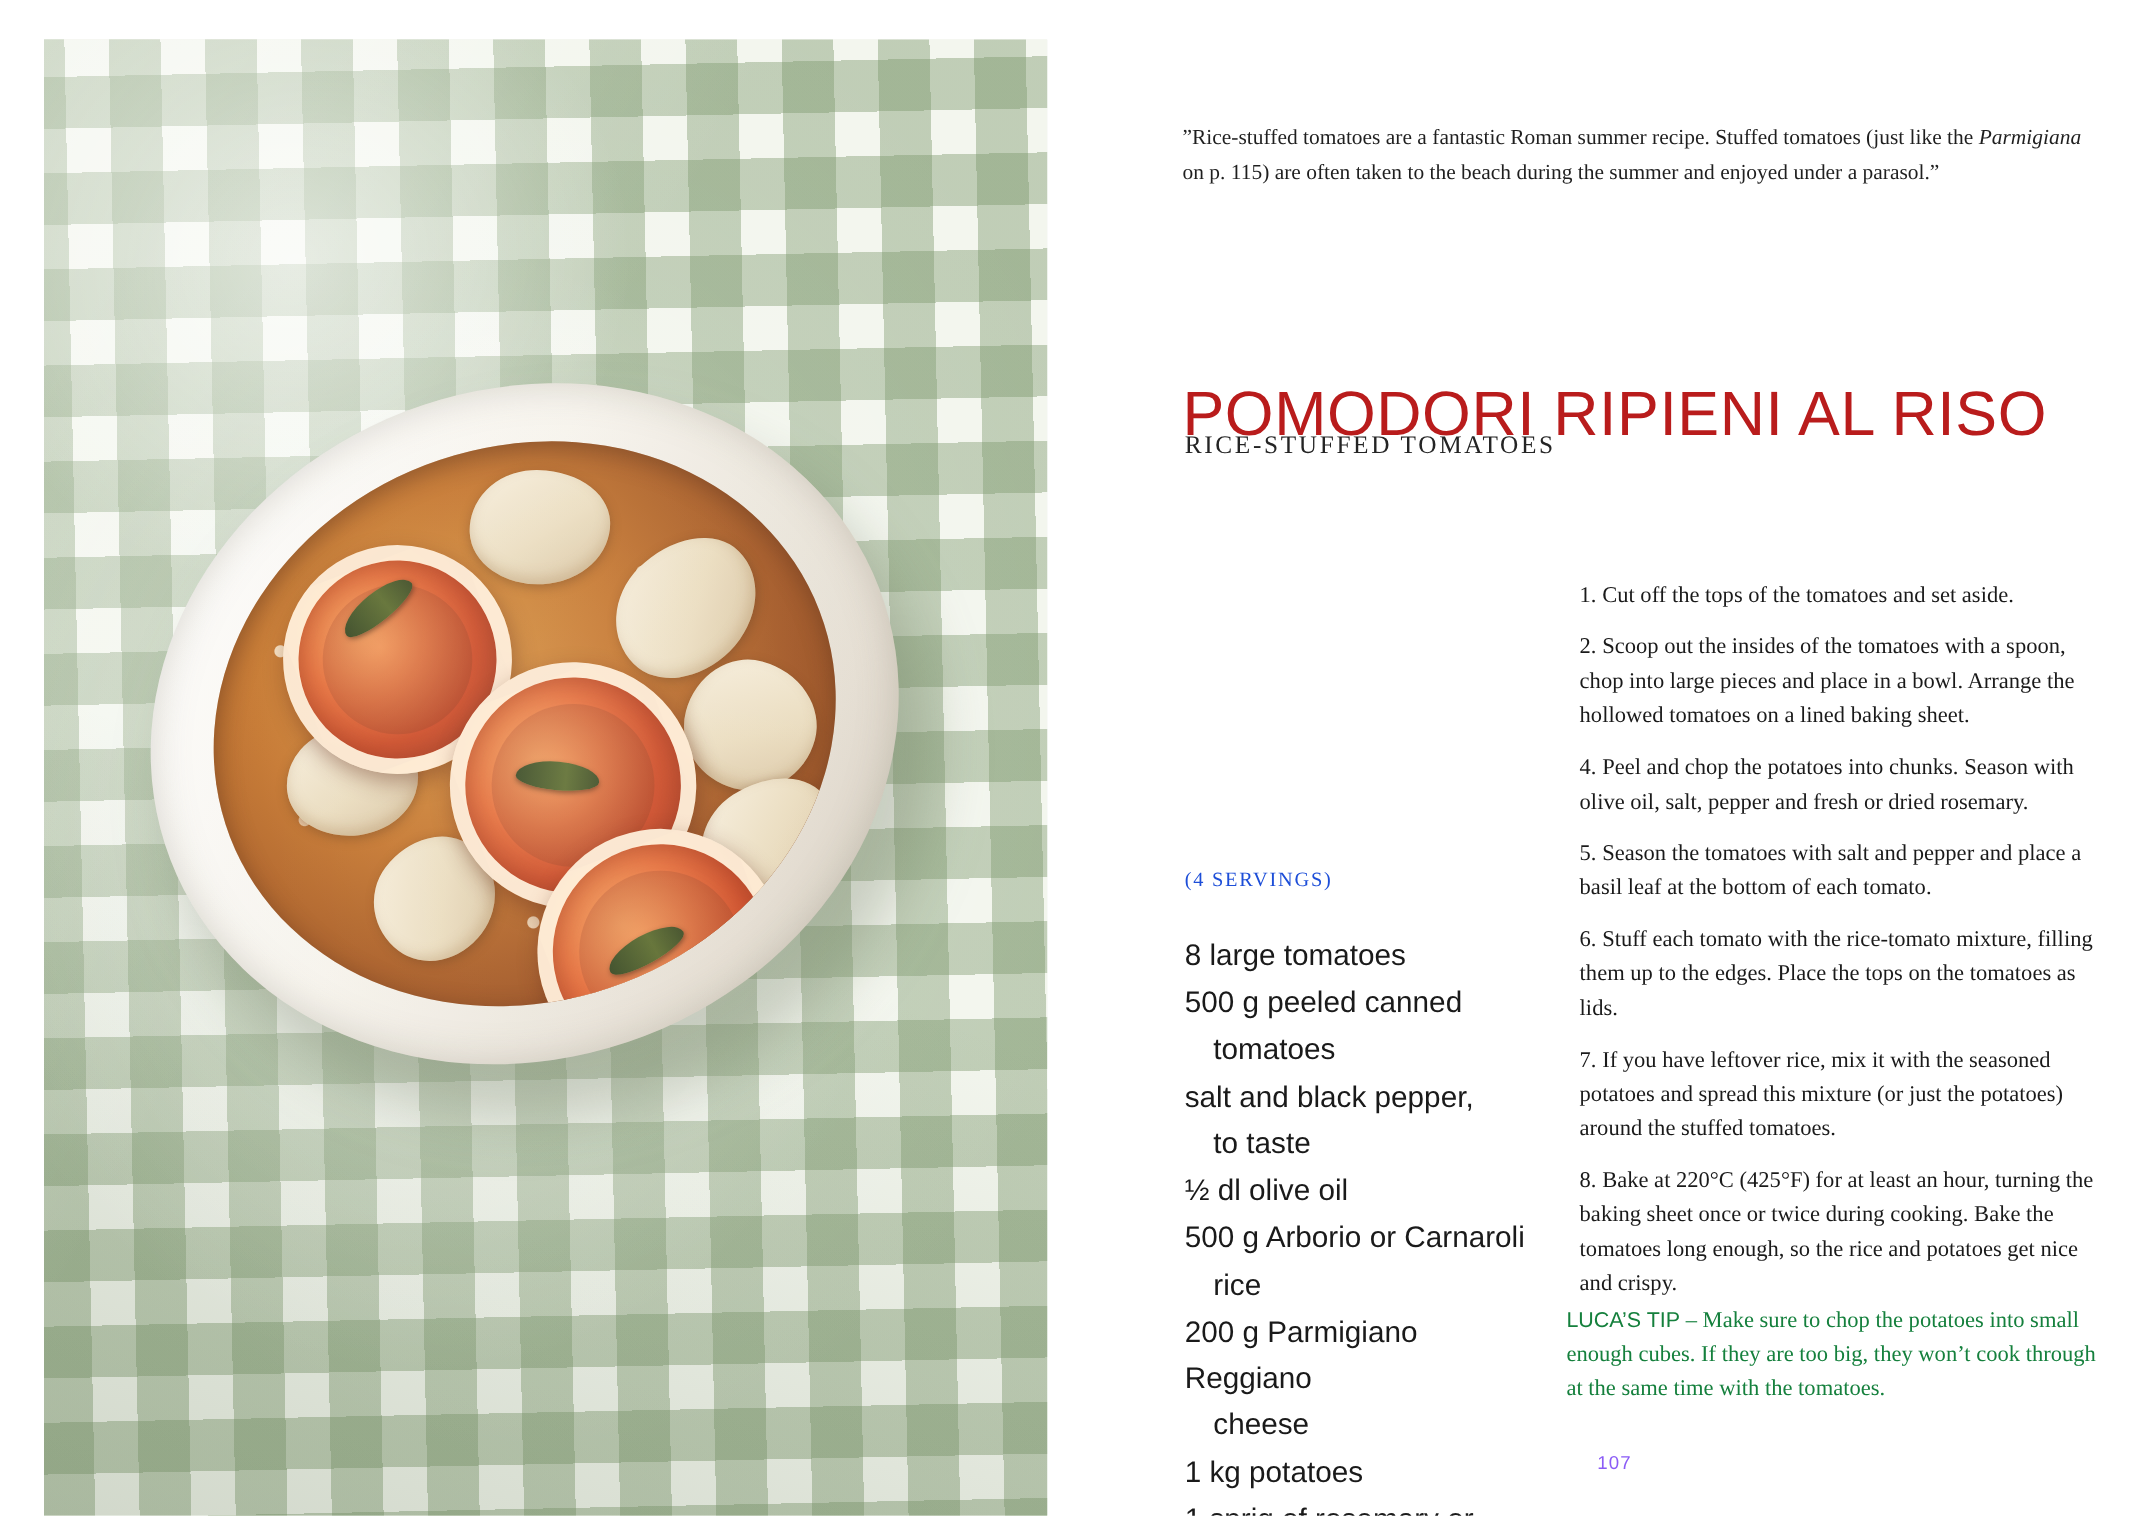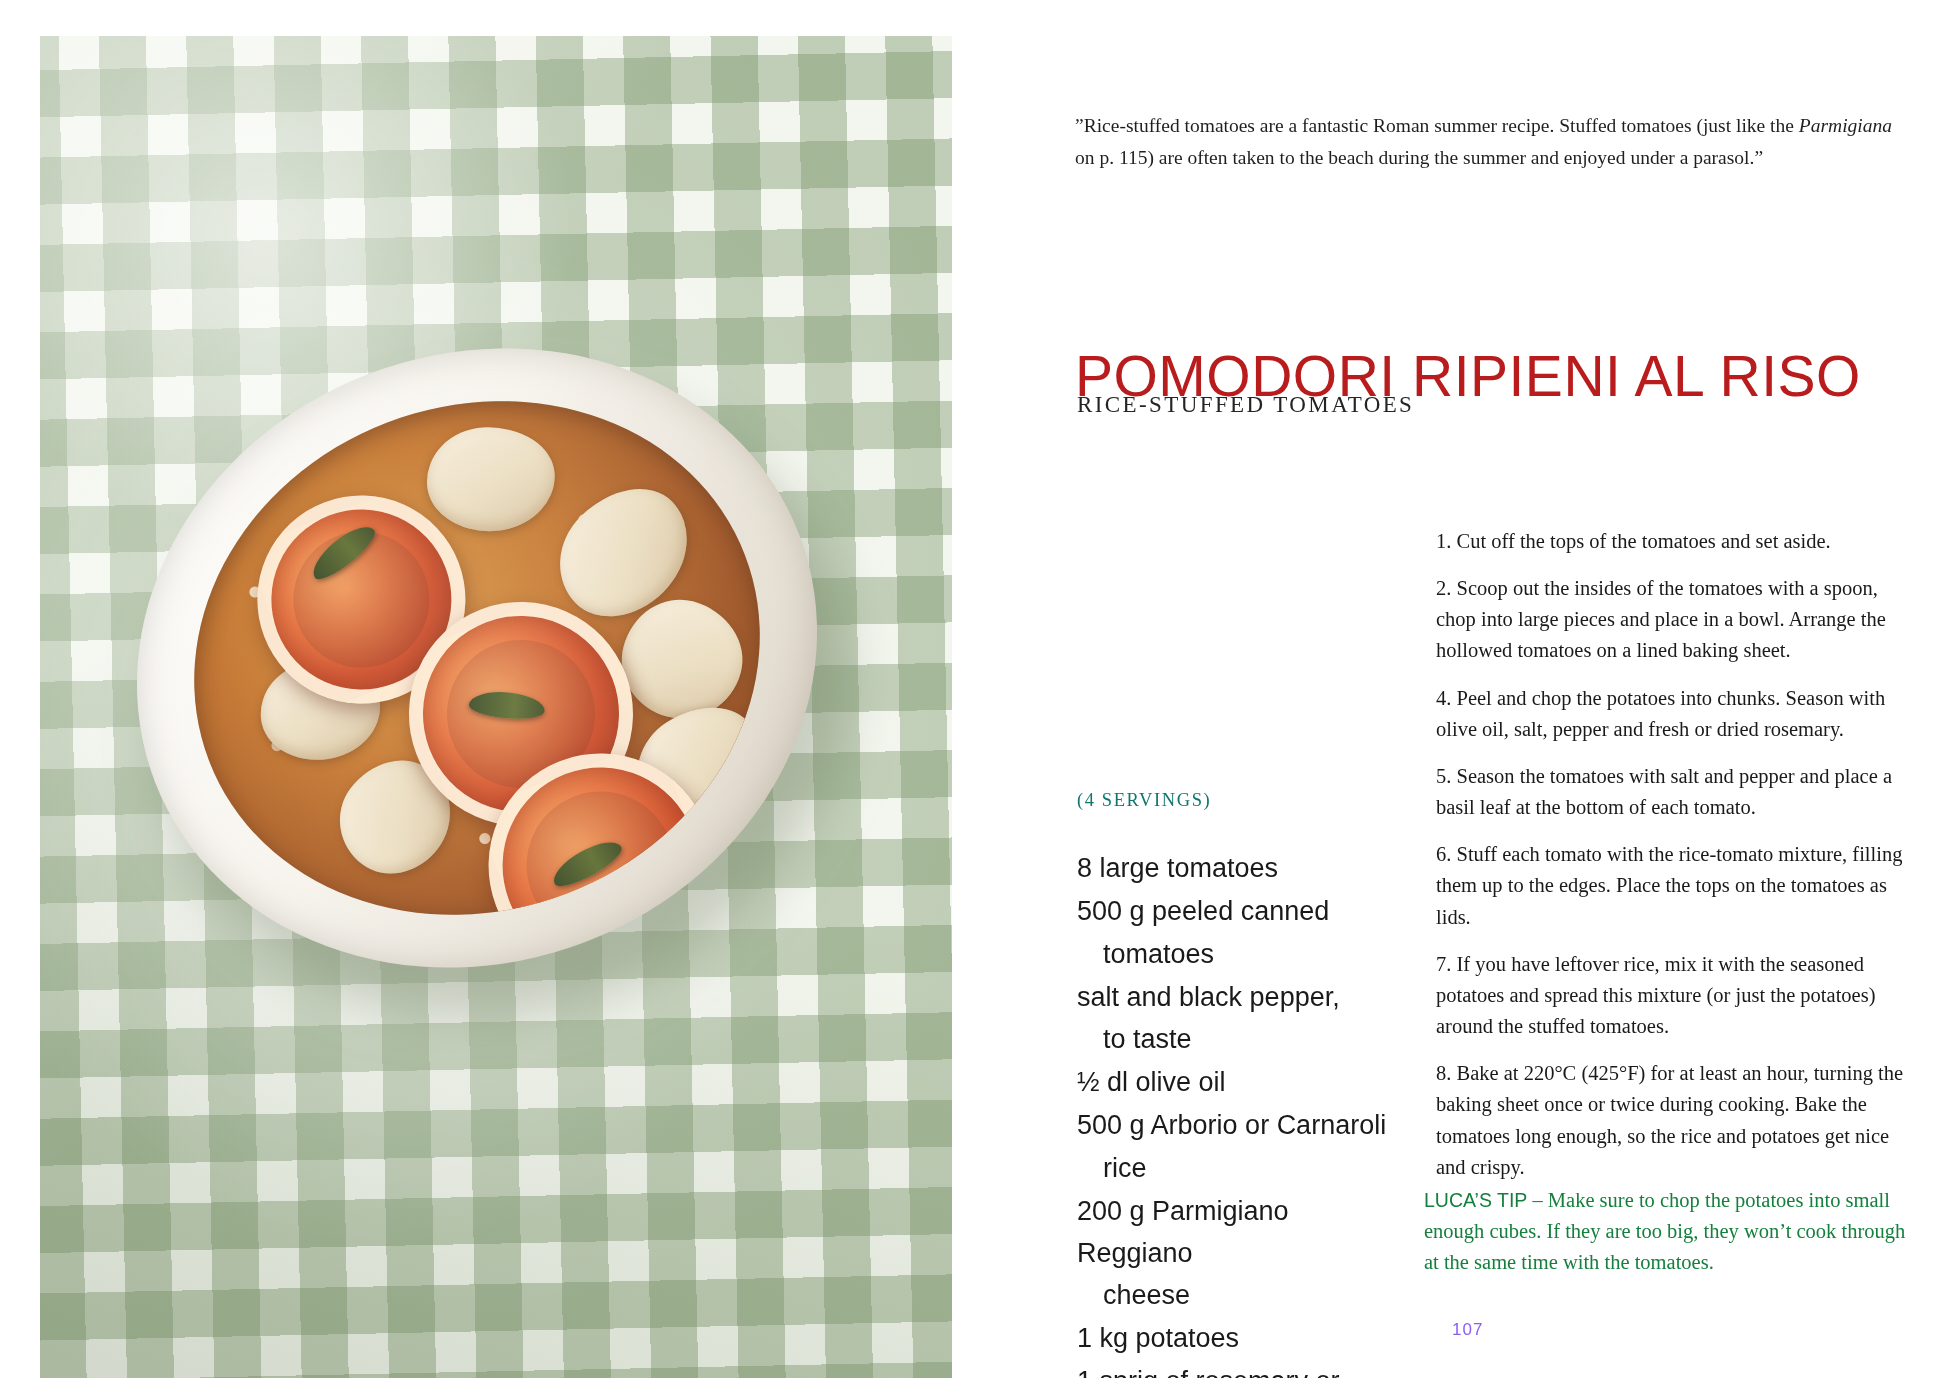--- a/index.html
+++ b/index.html
@@ -176,21 +176,21 @@
     letter-spacing: 2.4px;
     color: #242424;
   }
 
   .servings {
     position: absolute;
     left: 57px;
     top: 790px;
     font-size: 18.5px;
     letter-spacing: 1.6px;
-    color: #0f766e;
+    color: #1d4ed8;
   }
   .ingredients {
     position: absolute;
     left: 57px;
     top: 848px;
     width: 310px;
     font-family: "Liberation Sans", sans-serif;
     font-size: 27px;
     line-height: 1.55;
     color: #1a1a1a;

